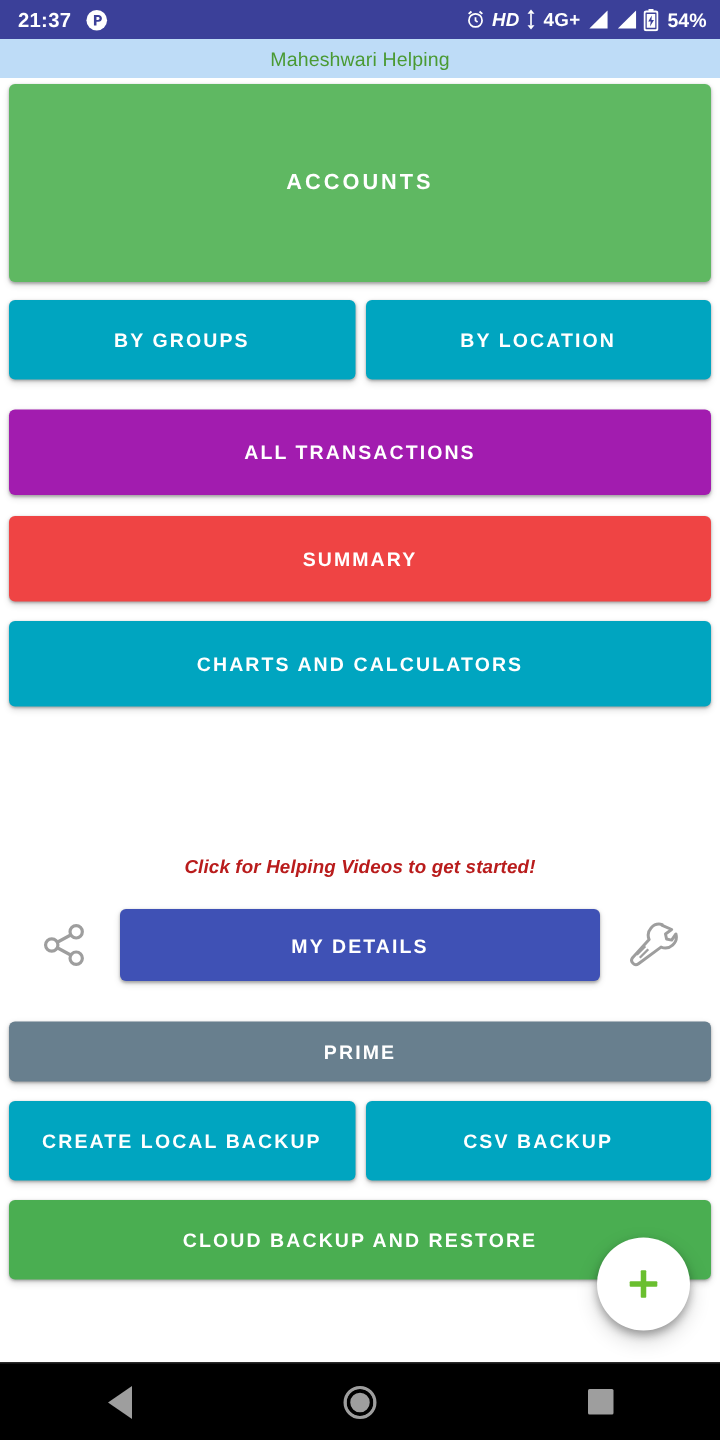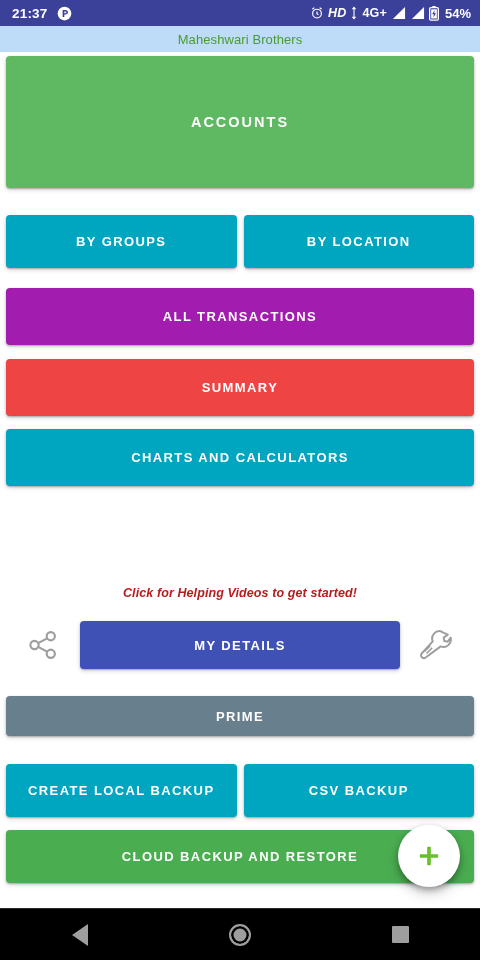--- a/index.html
+++ b/index.html
@@ -62,21 +62,21 @@
     color:#ffffff;
     font-weight:bold;
     letter-spacing:1.4px;
     text-align:center;
     box-shadow:0 1px 2px rgba(0,0,0,0.28), 0 2px 5px rgba(0,0,0,0.14);
     user-select:none;
     font-size:13px;
   }
 
   .row { display:flex; gap:7px; }
-  .row > .btn { flex:1;margin-top:15px; }
+  .row > .btn { flex:1; }
 
   .btn-accounts  { height:132px; background:#5fb862; margin-top:4px; font-size:14.5px; letter-spacing:2px; }
   .btn-groups    { height:53px;  background:#00a5c0; }
   .btn-location  { height:53px;  background:#00a5c0; }
   .btn-alltrans  { height:57px;  background:#a21caf; margin-top:20px; }
   .btn-summary   { height:57px;  background:#ef4444; margin-top:14px; }
   .btn-charts    { height:57px;  background:#00a5c0; margin-top:13px; }
 
   .spacer-row { margin-top:12px; }
 
@@ -204,21 +204,21 @@
         <rect x="0.8" y="2" width="10.4" height="15" rx="1.4" fill="none" stroke="#ffffff" stroke-width="1.6"></rect>
         <rect x="2.6" y="4" width="6.8" height="11" fill="#ffffff"></rect>
         <path d="M6.6 5.2L3.8 10h2L5.2 14 8.4 8.8h-2z" fill="#3b4099"></path>
       </svg>
     </span>
     <span class="sb-batt-pct">54%</span>
   </div>
 </div>
 
 <div class="title-bar">
-  <span class="title-text">Maheshwari Brothers</span>
+  <span class="title-text">Maheshwari Helping</span>
 </div>
 
 <div class="content">
 
   <div class="btn btn-accounts">ACCOUNTS</div>
 
   <div class="row spacer-row">
     <div class="btn btn-groups">BY GROUPS</div>
     <div class="btn btn-location">BY LOCATION</div>
   </div>

